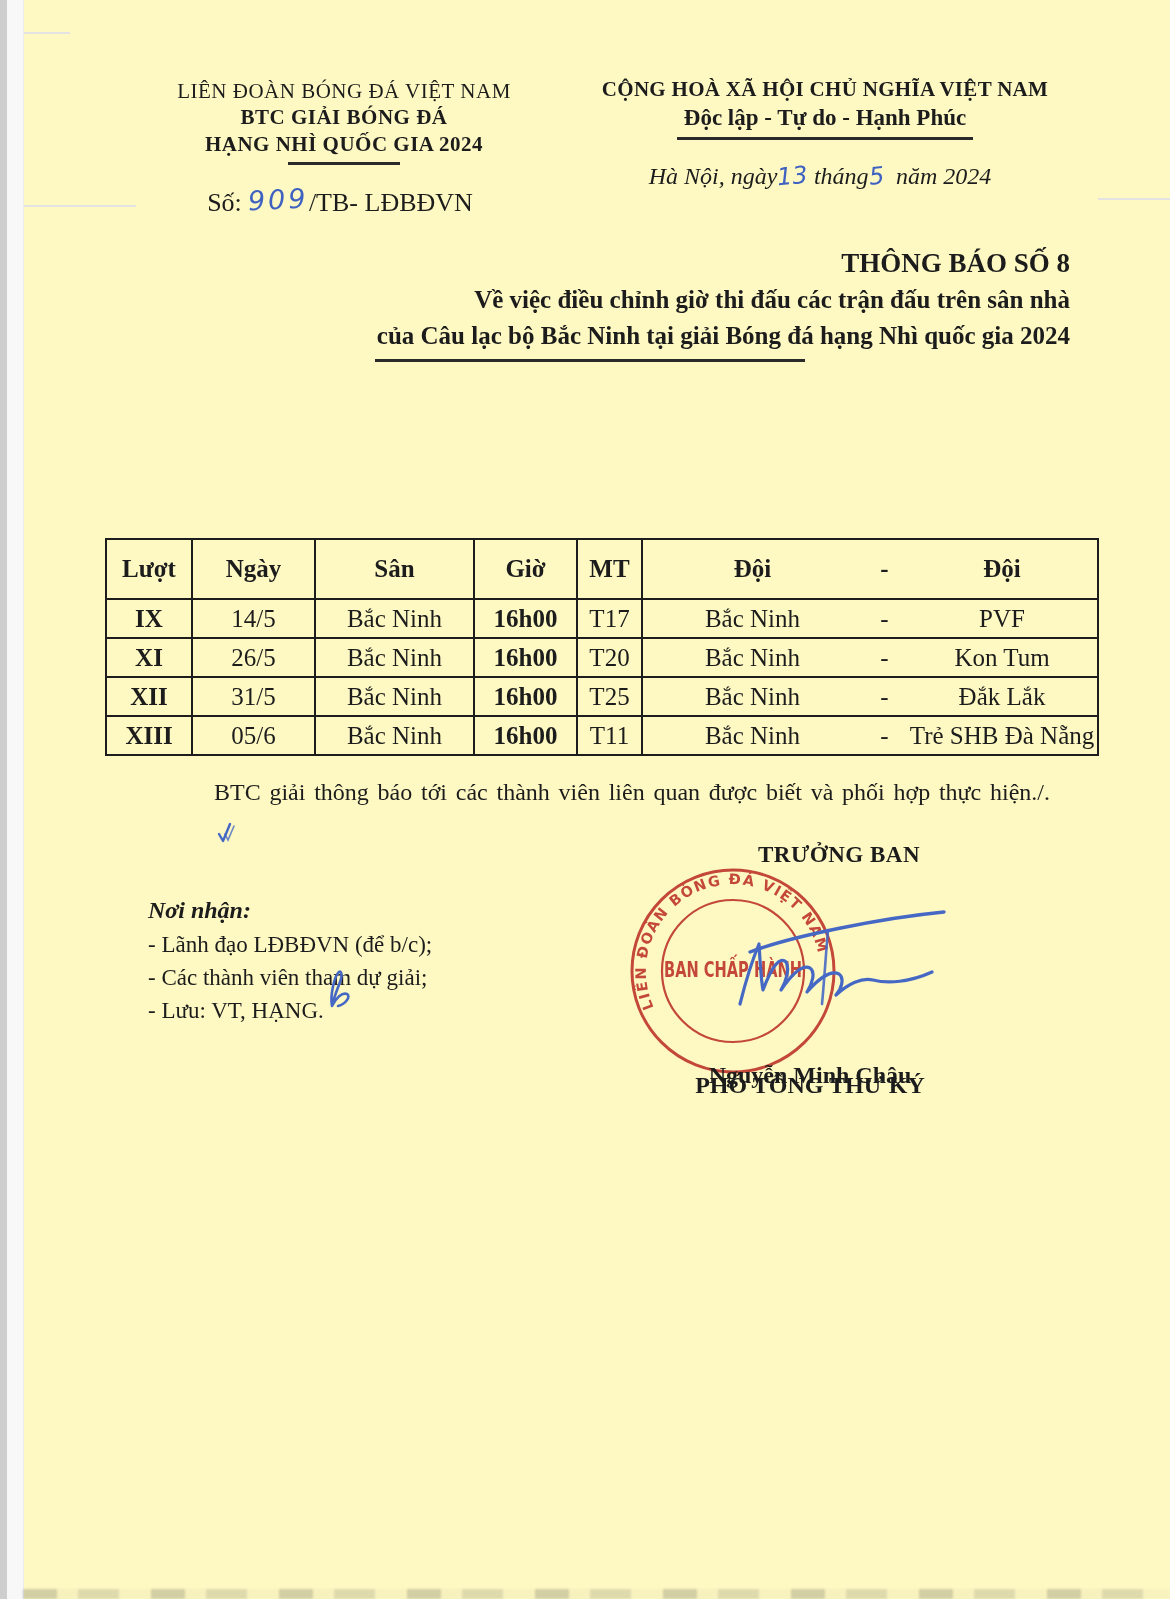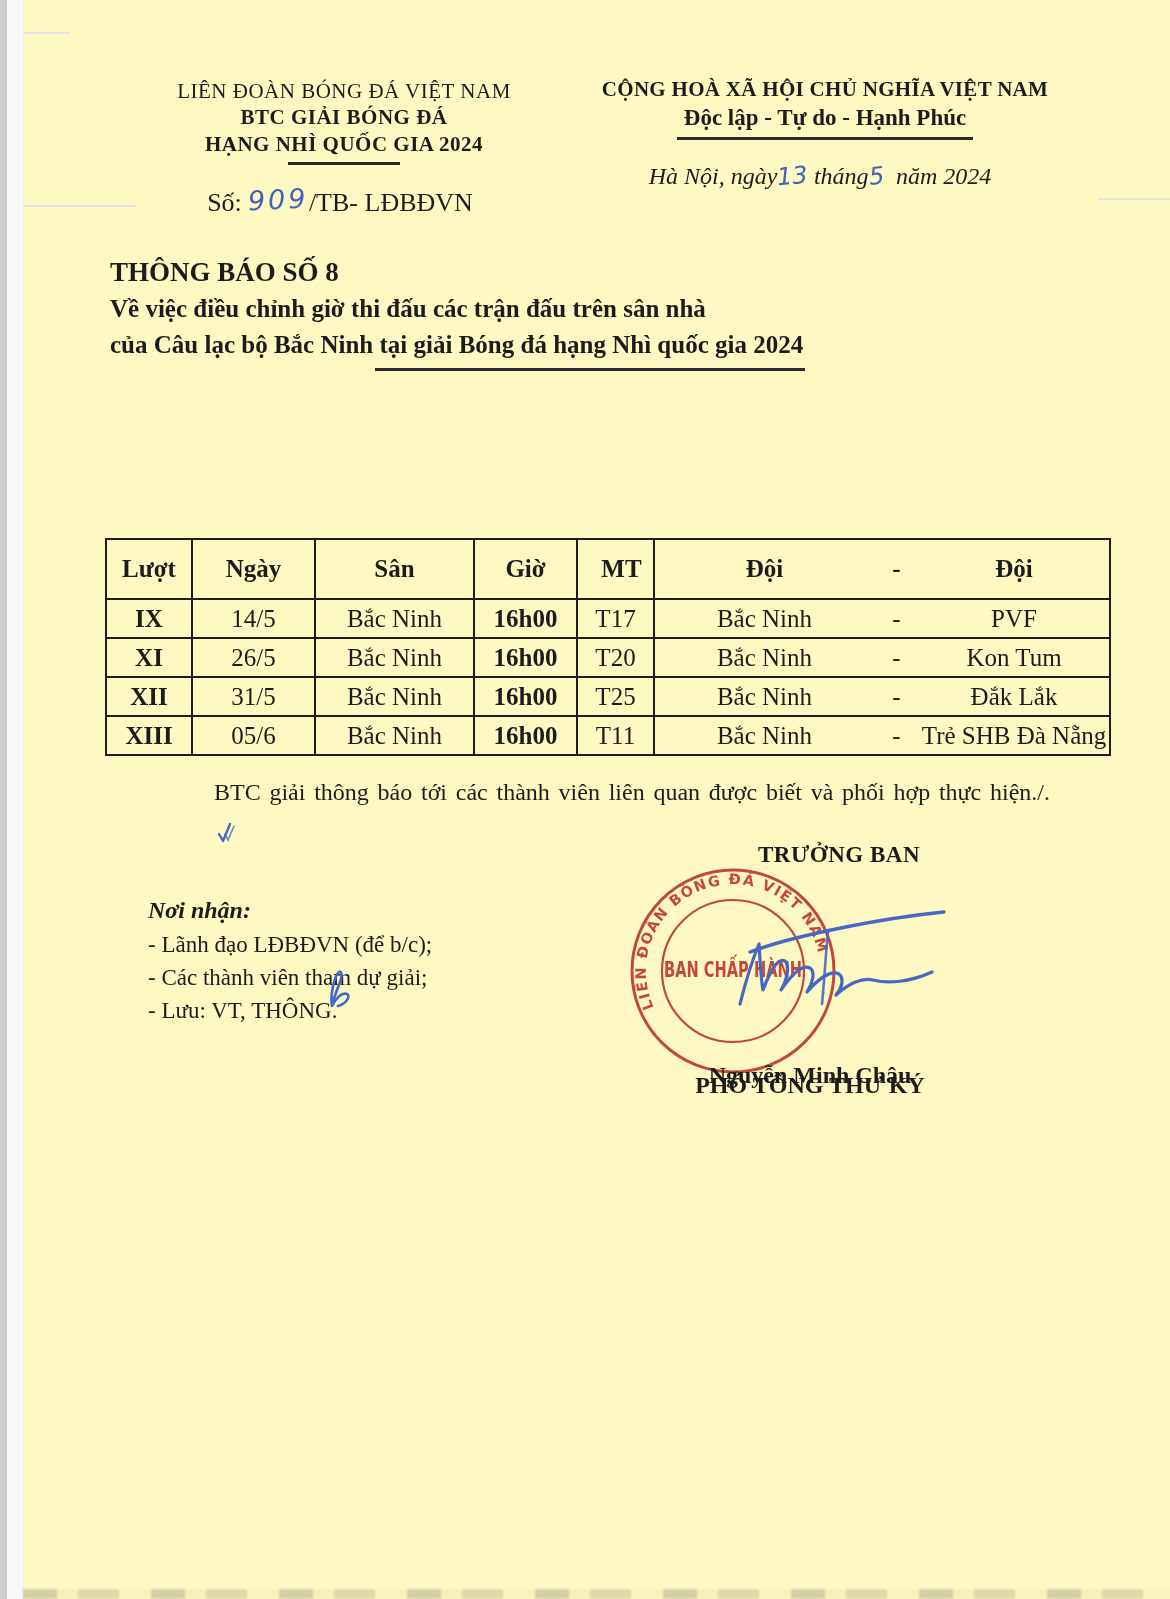--- a/index.html
+++ b/index.html
@@ -33,21 +33,21 @@
   .doc-no .hand{font-size:27px;letter-spacing:3px;transform:rotate(-3deg) translateY(-2px);}
 
   .hdr-right{position:absolute;left:580px;top:76px;width:490px;text-align:center;line-height:1.3;}
   .hdr-right .l1{font-size:21px;font-weight:bold;letter-spacing:.3px;}
   .hdr-right .l2{font-size:23px;font-weight:bold;}
   .hdr-underline-right{width:296px;height:3px;background:#2a2a2a;margin:4px auto 0;}
   .date-line{position:absolute;left:600px;top:162px;width:440px;text-align:center;font-style:italic;font-size:24px;}
   .date-line .hand{font-size:24px;transform:rotate(-5deg);}
 
   
-  .title-block{position:absolute;left:110px;top:244px;width:960px;text-align:left;line-height:1.42;margin-top:9px;}
+  .title-block{position:absolute;left:110px;top:244px;width:960px;text-align:right;line-height:1.42;}
   .title-block .t1{font-size:27px;font-weight:bold;}
   .title-block .t2,.title-block .t3{font-size:25px;font-weight:bold;}
   .title-underline{width:430px;height:3px;background:#2a2a2a;margin:6px auto 0;}
 
   
   .body-par{
     position:absolute;left:148px;top:368px;width:902px;
     font-size:26px;line-height:38px;text-align:justify;text-indent:66px;margin:0;
   }
   .closing-par{
@@ -65,21 +65,21 @@
   .sched-table th,.sched-table td{
     border:2px solid #1d1d1d;text-align:center;vertical-align:middle;padding:0;
     overflow:hidden;white-space:nowrap;
   }
   .sched-table th{height:58px;font-weight:bold;}
   .sched-table td{height:37px;}
   .sched-table .c-luot{width:84px;}
   .sched-table .c-ngay{width:121px;}
   .sched-table .c-san{width:157px;}
   .sched-table .c-gio{width:101px;}
-  .sched-table .c-mt{width:63px;padding-left:12px;}
+  .sched-table .c-mt{width:63px;}
   .sched-table .c-home{width:219px;}
   .sched-table .c-dash{width:45px;}
   .sched-table .c-away{width:190px;}
   .sched-table .no-r{border-right:none;}
   .sched-table .no-l{border-left:none;}
   .sched-table td.bold, .sched-table .c-gio{font-weight:bold;}
 
   
   .recipients{position:absolute;left:148px;top:893px;width:440px;font-size:23px;line-height:1.45;}
   .recipients .rc-title{font-weight:bold;font-style:italic;font-size:24px;}
@@ -186,21 +186,21 @@
 
   <p class="closing-par"><span>BTC giải thông báo tới các thành viên liên quan được biết và phối hợp thực hiện./.</span><span class="pen-check"><svg width="26" height="26" viewBox="0 0 26 26">
           <path d="M3,14 l4,7 l7,-17" fill="none" stroke="#4668c5" stroke-width="2.4" stroke-linecap="round" stroke-linejoin="round"></path>
           <path d="M9,14 l3,6 l6,-14" fill="none" stroke="#4668c5" stroke-width="1.6" stroke-linecap="round" opacity=".8"></path>
         </svg></span></p>
 
   <div class="recipients">
     <div class="rc-title">Nơi nhận:</div>
     <div>- Lãnh đạo LĐBĐVN (để b/c);</div>
     <div>- Các thành viên tham dự giải;</div>
-    <div>- Lưu: VT, THÔNG.</div>
+    <div>- Lưu: VT, HẠNG.</div>
   </div>
   <div class="pen-loop"><svg width="34" height="44" viewBox="0 0 34 44">
         <path d="M10,38 C8,28 12,10 16,5 C19,1 21,6 18,14 C15,22 11,32 10,38 C14,30 20,24 25,26 C29,28 24,36 16,38" fill="none" stroke="#4668c5" stroke-width="2.6" stroke-linecap="round"></path>
       </svg></div>
 
   <div class="pos-title">TRƯỞNG BAN</div>
 
   <div class="stamp">
     <svg width="214" height="214" viewBox="0 0 214 214">
       <circle cx="107" cy="107" r="101" fill="none" stroke="#bf3a30" stroke-width="3"></circle>

